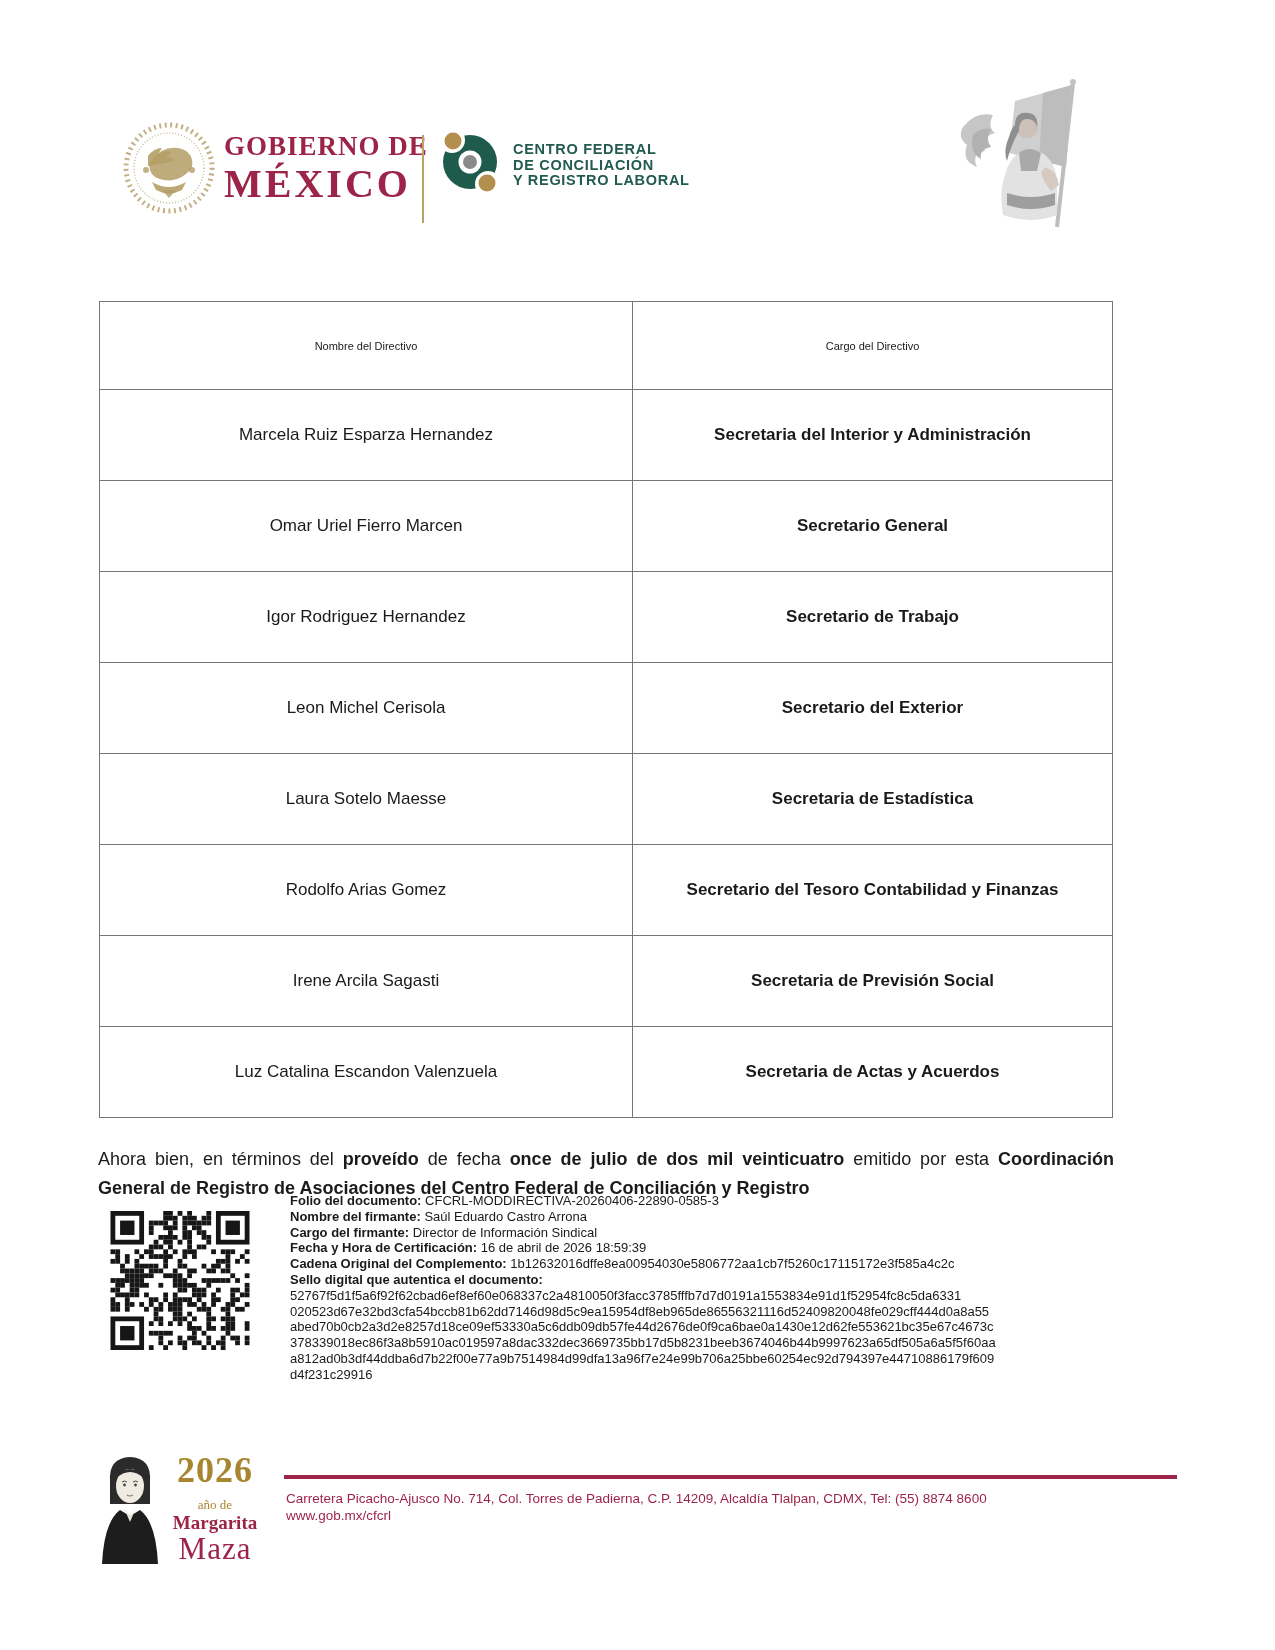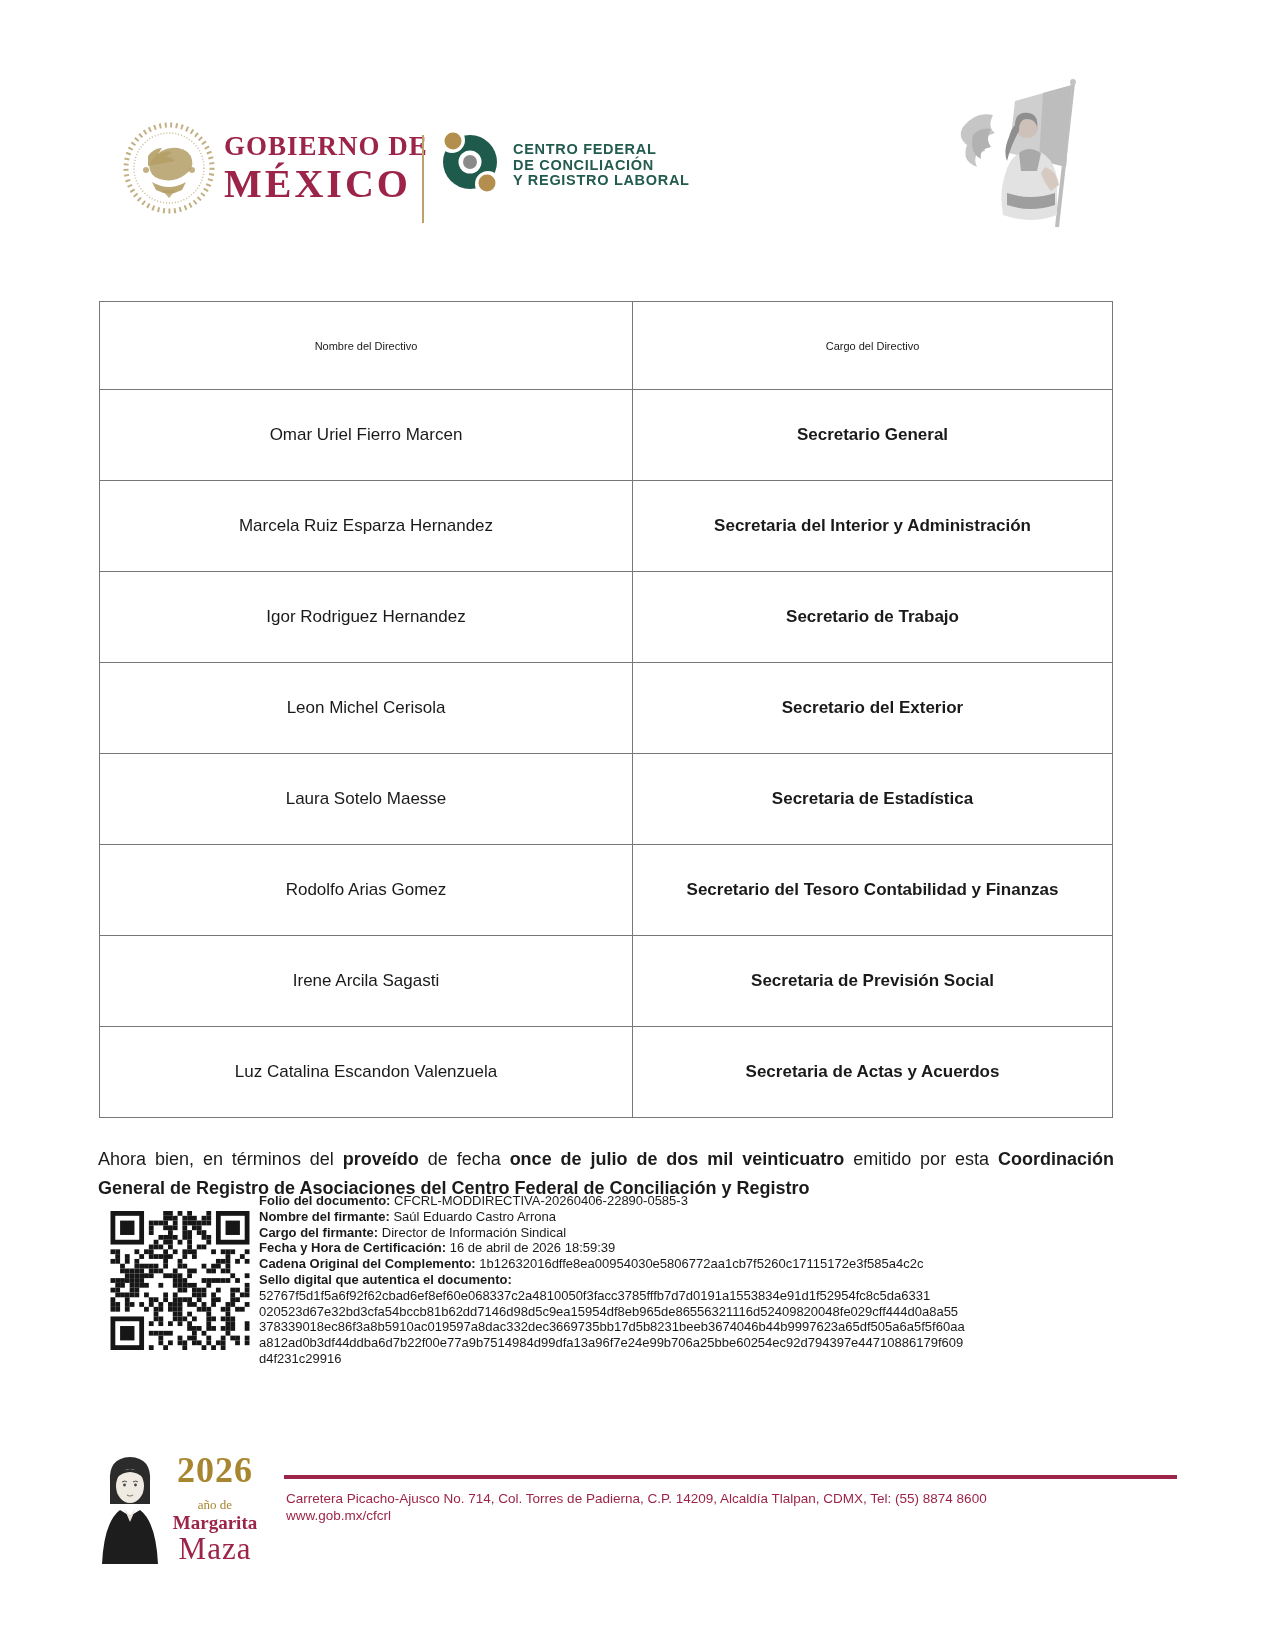--- a/index.html
+++ b/index.html
@@ -30,21 +30,21 @@
 
   
   .para{position:absolute;left:98px;top:1127px;width:1016px;font-size:18px;
         line-height:29px;text-align:justify;color:#1b1b1b;}
   .para b{font-weight:bold;}
 
   
   .qr{position:absolute;left:110px;top:1211px;width:140px;height:139px;}
   .cert{position:absolute;left:259px;top:1193px;width:770px;font-size:13px;line-height:15.8px;}
   .cert b{font-weight:bold;}
-  .cert .ln{white-space:nowrap;}
+  .cert .ln{white-space:nowrap;margin-left:31px;}
 
   
   .portrait{position:absolute;left:96px;top:1452px;width:68px;height:112px;}
   .yearblk{position:absolute;left:160px;top:1452px;width:110px;text-align:center;line-height:1;
            font-family:"Liberation Serif",serif;}
   .yearblk .y{font-size:36px;font-weight:bold;color:#A8852F;letter-spacing:1px;}
   .yearblk .sub{font-size:13px;color:#A8852F;margin-top:10px;}
   .yearblk .n1{font-size:19px;font-weight:bold;color:#9D2449;margin-top:2px;}
   .yearblk .n2{font-size:31px;font-weight:normal;color:#9D2449;margin-top:1px;letter-spacing:1px;}
   .f-rule{position:absolute;left:284px;top:1475px;width:893px;height:3.5px;background:#9D2449;}
@@ -120,26 +120,26 @@
     <colgroup>
         <col class="c1">
         <col class="c2">
       </colgroup>
     <tbody>
         <tr class="hd">
       <th>Nombre del Directivo</th>
       <th>Cargo del Directivo</th>
     </tr>
     <tr class="row">
+      <td>Marcela Ruiz Esparza Hernandez</td>
+      <td class="cargo">Secretaria del Interior y Administración</td>
+    </tr>
+    <tr class="row">
       <td>Omar Uriel Fierro Marcen</td>
       <td class="cargo">Secretario General</td>
-    </tr>
-    <tr class="row">
-      <td>Marcela Ruiz Esparza Hernandez</td>
-      <td class="cargo">Secretaria del Interior y Administración</td>
     </tr>
     <tr class="row">
       <td>Igor Rodriguez Hernandez</td>
       <td class="cargo">Secretario de Trabajo</td>
     </tr>
     <tr class="row">
       <td>Leon Michel Cerisola</td>
       <td class="cargo">Secretario del Exterior</td>
     </tr>
     <tr class="row">
@@ -491,20 +491,21 @@
 
   <div class="cert">
     <div class="ln"><b>Folio del documento:</b> <span>CFCRL-MODDIRECTIVA-20260406-22890-0585-3</span></div>
     <div class="ln"><b>Nombre del firmante:</b> <span>Saúl Eduardo Castro Arrona</span></div>
     <div class="ln"><b>Cargo del firmante:</b> <span>Director de Información Sindical</span></div>
     <div class="ln"><b>Fecha y Hora de Certificación:</b> <span>16 de abril de 2026 18:59:39</span></div>
     <div class="ln"><b>Cadena Original del Complemento:</b> <span>1b12632016dffe8ea00954030e5806772aa1cb7f5260c17115172e3f585a4c2c</span></div>
     <div class="ln"><b>Sello digital que autentica el documento:</b></div>
     <div class="ln">52767f5d1f5a6f92f62cbad6ef8ef60e068337c2a4810050f3facc3785fffb7d7d0191a1553834e91d1f52954fc8c5da6331</div>
     <div class="ln">020523d67e32bd3cfa54bccb81b62dd7146d98d5c9ea15954df8eb965de86556321116d52409820048fe029cff444d0a8a55</div>
+    <div class="ln">abed70b0cb2a3d2e8257d18ce09ef53330a5c6ddb09db57fe44d2676de0f9ca6bae0a1430e12d62fe553621bc35e67c4673c</div>
     <div class="ln">378339018ec86f3a8b5910ac019597a8dac332dec3669735bb17d5b8231beeb3674046b44b9997623a65df505a6a5f5f60aa</div>
     <div class="ln">a812ad0b3df44ddba6d7b22f00e77a9b7514984d99dfa13a96f7e24e99b706a25bbe60254ec92d794397e44710886179f609</div>
     <div class="ln">d4f231c29916</div>
   </div>
 
   <svg class="portrait" viewBox="0 0 68 112">
     <path d="M14 30 Q12 6 34 5 Q56 6 54 30 L54 52 L14 52 Z" fill="#2b2b2b"></path>
     <ellipse cx="34" cy="34" rx="14" ry="17" fill="#efeae2"></ellipse>
     <path d="M20 26 Q34 14 48 26 Q46 18 34 17 Q22 18 20 26Z" fill="#2b2b2b"></path>
     <circle cx="28.5" cy="33" r="1.4" fill="#444"></circle>

